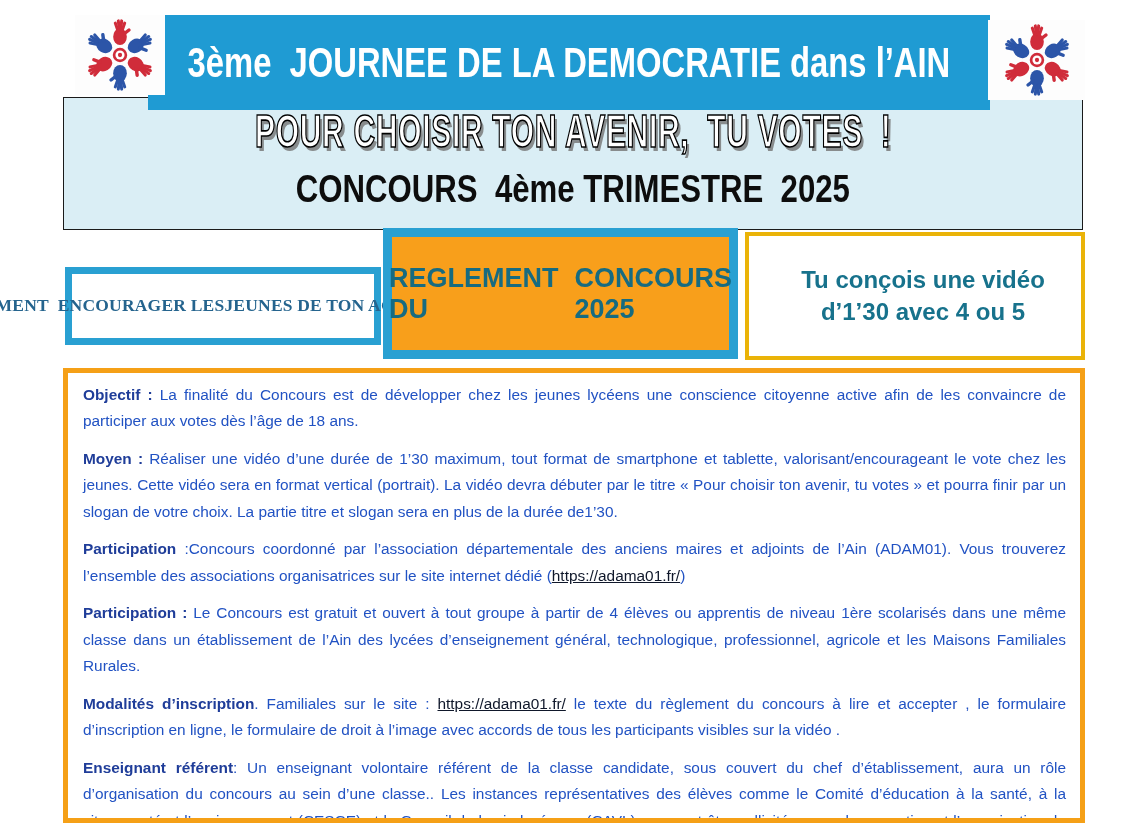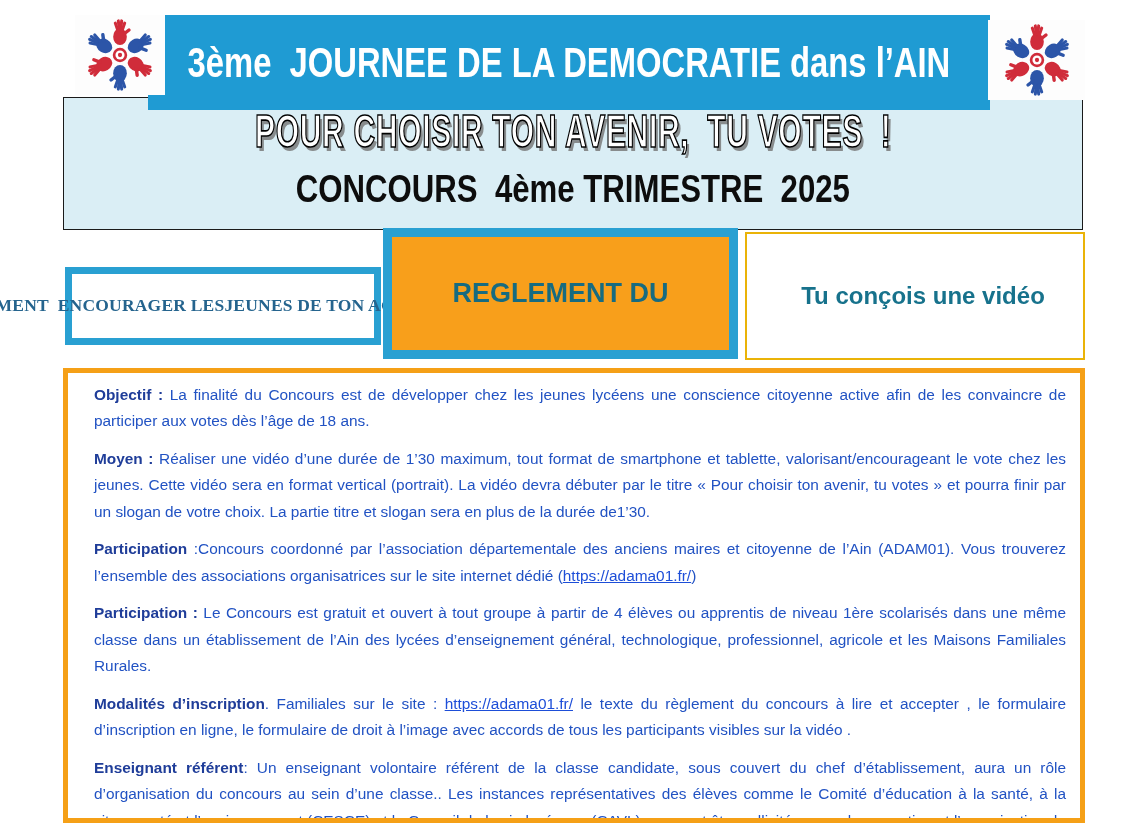--- a/index.html
+++ b/index.html
@@ -32,31 +32,31 @@
             border:7px solid #29A0D2;background:#ffffff;box-sizing:border-box;
             display:flex;flex-direction:row;align-items:center;justify-content:center;z-index:2;}
   .box-left .line{font-family:"Liberation Serif",serif;font-weight:bold;font-size:17.5px;
                   color:#25648E;white-space:pre;letter-spacing:0.2px;line-height:1.45;}
   .box-middle{position:absolute;left:383px;top:228px;width:355px;height:131px;
               border:9px solid #29A0D2;background:#F89F1B;box-sizing:border-box;
               display:flex;flex-direction:row;align-items:center;justify-content:center;
               gap:16px;z-index:2;}
   .box-middle .line{font-size:27px;font-weight:bold;color:#176B80;}
   .box-right{position:absolute;left:745px;top:232px;width:340px;height:128px;
-             border:2px solid #eab308;background:#ffffff;box-sizing:border-box;
+             border:4px solid #eab308;background:#ffffff;box-sizing:border-box;
              display:flex;flex-direction:column;align-items:center;justify-content:center;z-index:2;padding-left:16px;}
   .box-right .line{font-size:24px;font-weight:bold;color:#17728C;line-height:1.32;}
 
   
   .rules-box{position:absolute;left:63px;top:368px;width:1022px;height:455px;
              border:5px solid #F5A017;background:#ffffff;box-sizing:border-box;
-             padding:9px 14px 0 26px;overflow:hidden;}
+             padding:9px 14px 0 15px;overflow:hidden;}
   .para{margin:0 0 11px 0;font-size:15.4px;line-height:1.72;color:#2152C3;text-align:justify;}
   .para strong{color:#1F3D99;font-weight:bold;}
-  .link{color:#1d4ed8;text-decoration:underline;cursor:pointer;margin-top:41px;}
+  .link{color:#0f172a;text-decoration:underline;cursor:pointer;margin-top:41px;}
 </style>
 </head>
 <body>
 
 <div class="page">
 
   <svg width="0" height="0" style="position:absolute" aria-hidden="true">
     <defs>
       <g id="hand">
         <ellipse cx="0" cy="-24" rx="9" ry="11"></ellipse>
@@ -101,33 +101,35 @@
     <div class="banner-line2">CONCOURS  4ème TRIMESTRE  2025</div>
   </div>
 
   <div class="box-left">
     <div class="line">COMMENT  ENCOURAGER LES</div>
     <div class="line">JEUNES DE TON AGE  A VOTER</div>
   </div>
 
   <div class="box-middle">
     <div class="line">REGLEMENT DU</div>
+    <div class="line">CONCOURS 2025</div>
   </div>
 
   <div class="box-right">
     <div class="line">Tu conçois une vidéo</div>
+    <div class="line">d’1’30 avec 4 ou 5</div>
   </div>
 
   <div class="rules-box">
 
     <p class="para"><strong>Objectif :</strong><span>  La finalité du Concours est de développer chez les jeunes lycéens une conscience citoyenne active afin de les convaincre de participer aux votes dès l’âge de 18 ans.</span></p>
 
     <p class="para"><strong>Moyen :</strong><span> Réaliser une vidéo d’une durée de 1’30 maximum, tout format de smartphone et tablette,  valorisant/encourageant le vote chez les jeunes. Cette vidéo sera en format vertical (portrait). La vidéo devra débuter par le titre « Pour choisir ton avenir, tu votes »  et pourra finir par un slogan de votre choix. La partie titre et slogan sera en plus de la durée de1’30.</span></p>
 
-    <p class="para"><strong>Participation</strong><span> :Concours coordonné par l’association départementale des anciens maires et citoyenne de l’Ain (ADAM01). Vous trouverez l’ensemble des associations organisatrices sur le site internet dédié (</span><a class="link">https://adama01.fr/</a><span>)</span></p>
+    <p class="para"><strong>Participation</strong><span> :Concours coordonné par l’association départementale des anciens maires et adjoints de l’Ain (ADAM01). Vous trouverez l’ensemble des associations organisatrices sur le site internet dédié (</span><a class="link">https://adama01.fr/</a><span>)</span></p>
 
     <p class="para"><strong>Participation :</strong><span>  Le Concours est gratuit et ouvert à tout groupe à partir de 4 élèves ou apprentis de niveau 1ère scolarisés dans une même classe dans un établissement de l’Ain des lycées d’enseignement général, technologique, professionnel, agricole et les Maisons Familiales  Rurales.</span></p>
 
     <p class="para"><strong>Modalités d’inscription</strong><span>. Familiales sur le site : </span><a class="link">https://adama01.fr/</a><span>  le texte du règlement du concours à lire et accepter , le formulaire d’inscription en ligne, le formulaire de droit à l’image avec accords de tous les participants visibles sur la vidéo .</span></p>
 
     <p class="para"><strong>Enseignant référent</strong><span>: Un enseignant volontaire référent de la  classe candidate, sous couvert du chef d’établissement, aura un rôle d’organisation du concours au sein d’une classe.. Les instances représentatives des élèves comme le Comité d’éducation à la santé, à la citoyenneté et l’environnement (CESCE) et le Conseil de la vie lycéenne (CAVL), pourront être sollicitées pour la promotion et l’organisation du concours dans chaque établissement. </span></p>
 
   </div>
 </div>
 

